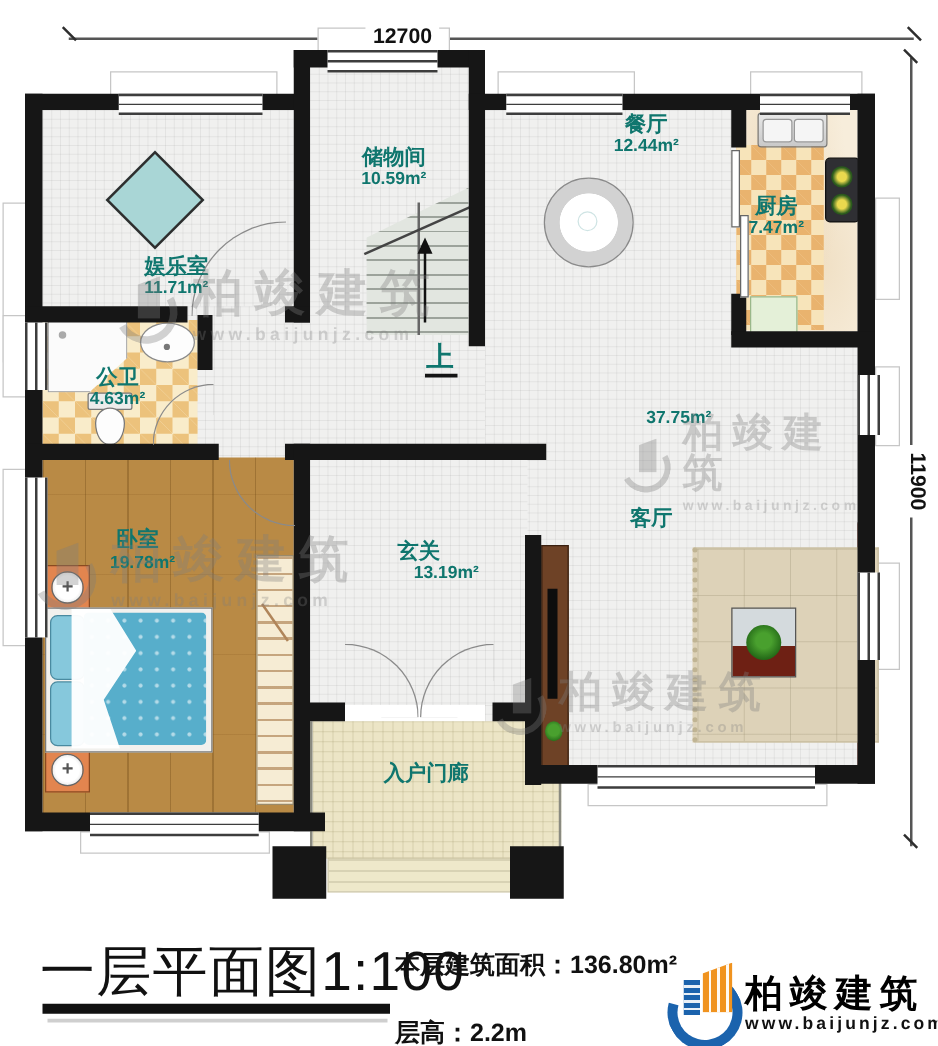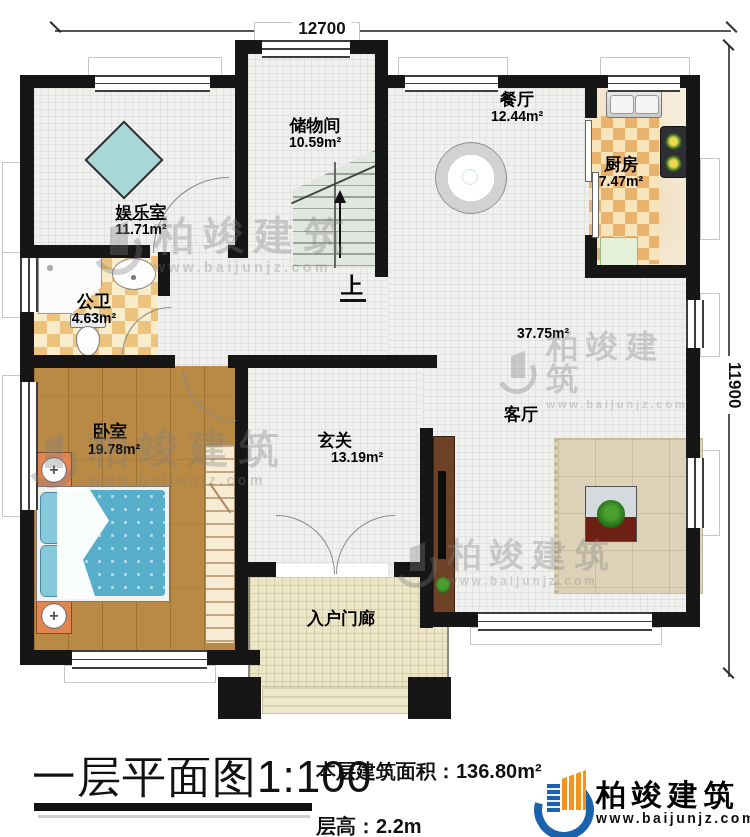--- a/index.html
+++ b/index.html
@@ -29,21 +29,21 @@
         background-size:8px 8px;}
   .marble{background-color:#f7eddb;
         background-image:radial-gradient(ellipse at 30% 25%,rgba(220,185,130,.3),transparent 60%),
                          radial-gradient(ellipse at 70% 70%,rgba(220,185,130,.25),transparent 55%);}
   .win-h{position:absolute;background:#fff;border-top:2px solid #3d3d3d;border-bottom:2px solid #3d3d3d;z-index:4;}
   .win-h i{position:absolute;left:0;right:0;top:50%;height:1.5px;margin-top:-1px;background:#3d3d3d;}
   .win-v{position:absolute;background:#fff;border-left:2px solid #3d3d3d;border-right:2px solid #3d3d3d;z-index:4;}
   .win-v i{position:absolute;top:0;bottom:0;left:50%;width:1.5px;margin-left:-1px;background:#3d3d3d;}
   .sill{position:absolute;background:#fff;border:1.5px solid #c6c6c6;z-index:0;}
   .door{position:absolute;border:0 solid #8a8a8a;z-index:4;}
-  .lbl{position:absolute;font-weight:bold;color:#000000;text-align:center;white-space:nowrap;
+  .lbl{position:absolute;font-weight:bold;color:#0f766e;text-align:center;white-space:nowrap;
        transform:translateX(-50%);line-height:1.08;z-index:5;}
   .rname{font-size:17px;}
   .rarea{font-size:14px;}
   .furn{position:absolute;z-index:2;}
   .pillow{position:absolute;width:16px;height:16px;background:#2c2c30;border:1px solid #55555a;
        background-image:linear-gradient(45deg,transparent 45%,#cfcfcf 45%,#cfcfcf 55%,transparent 55%),
                         linear-gradient(-45deg,transparent 45%,#cfcfcf 45%,#cfcfcf 55%,transparent 55%);}
   .sofa{position:absolute;background:#eae6da;border:2px solid #a09a8a;border-radius:12px;}
   .ctable{position:absolute;width:37px;height:37px;background:radial-gradient(circle,#7b2d1d 0 35%,#4e150d 90%);
        border:1px solid #2a0c06;}

